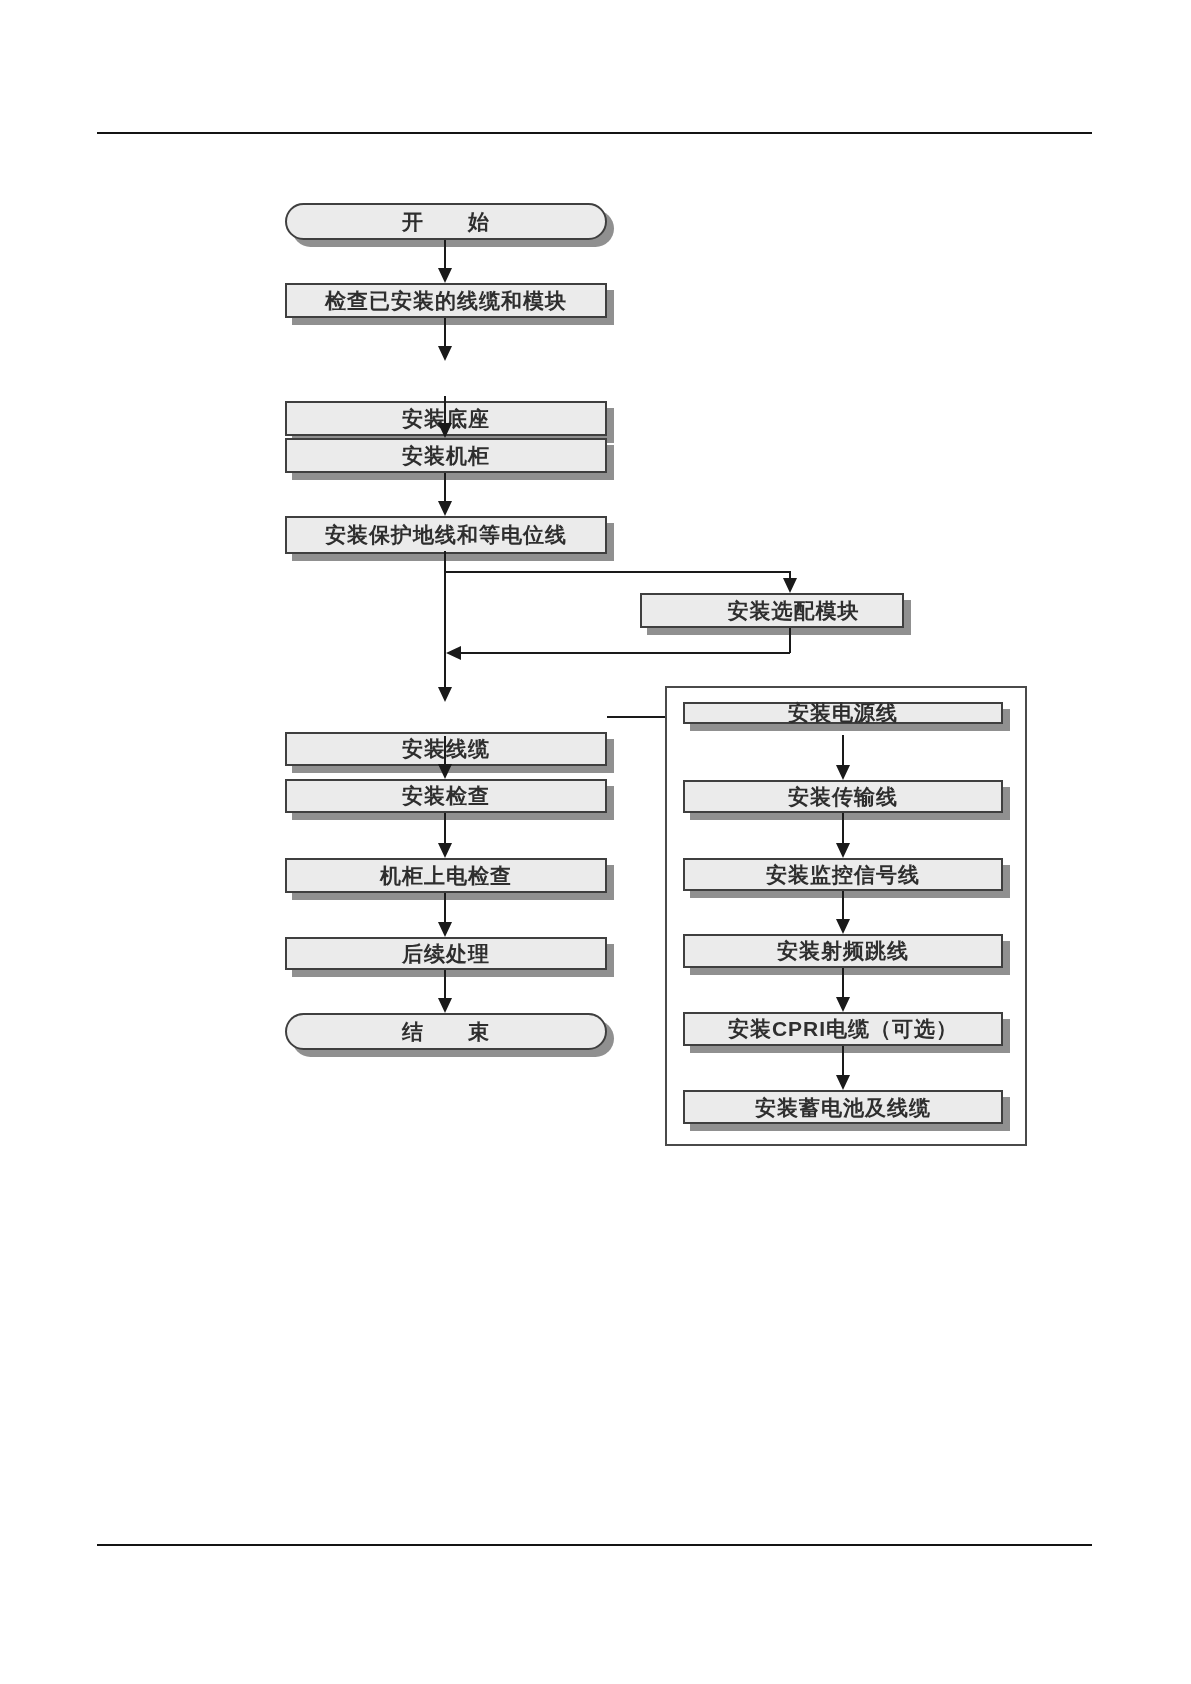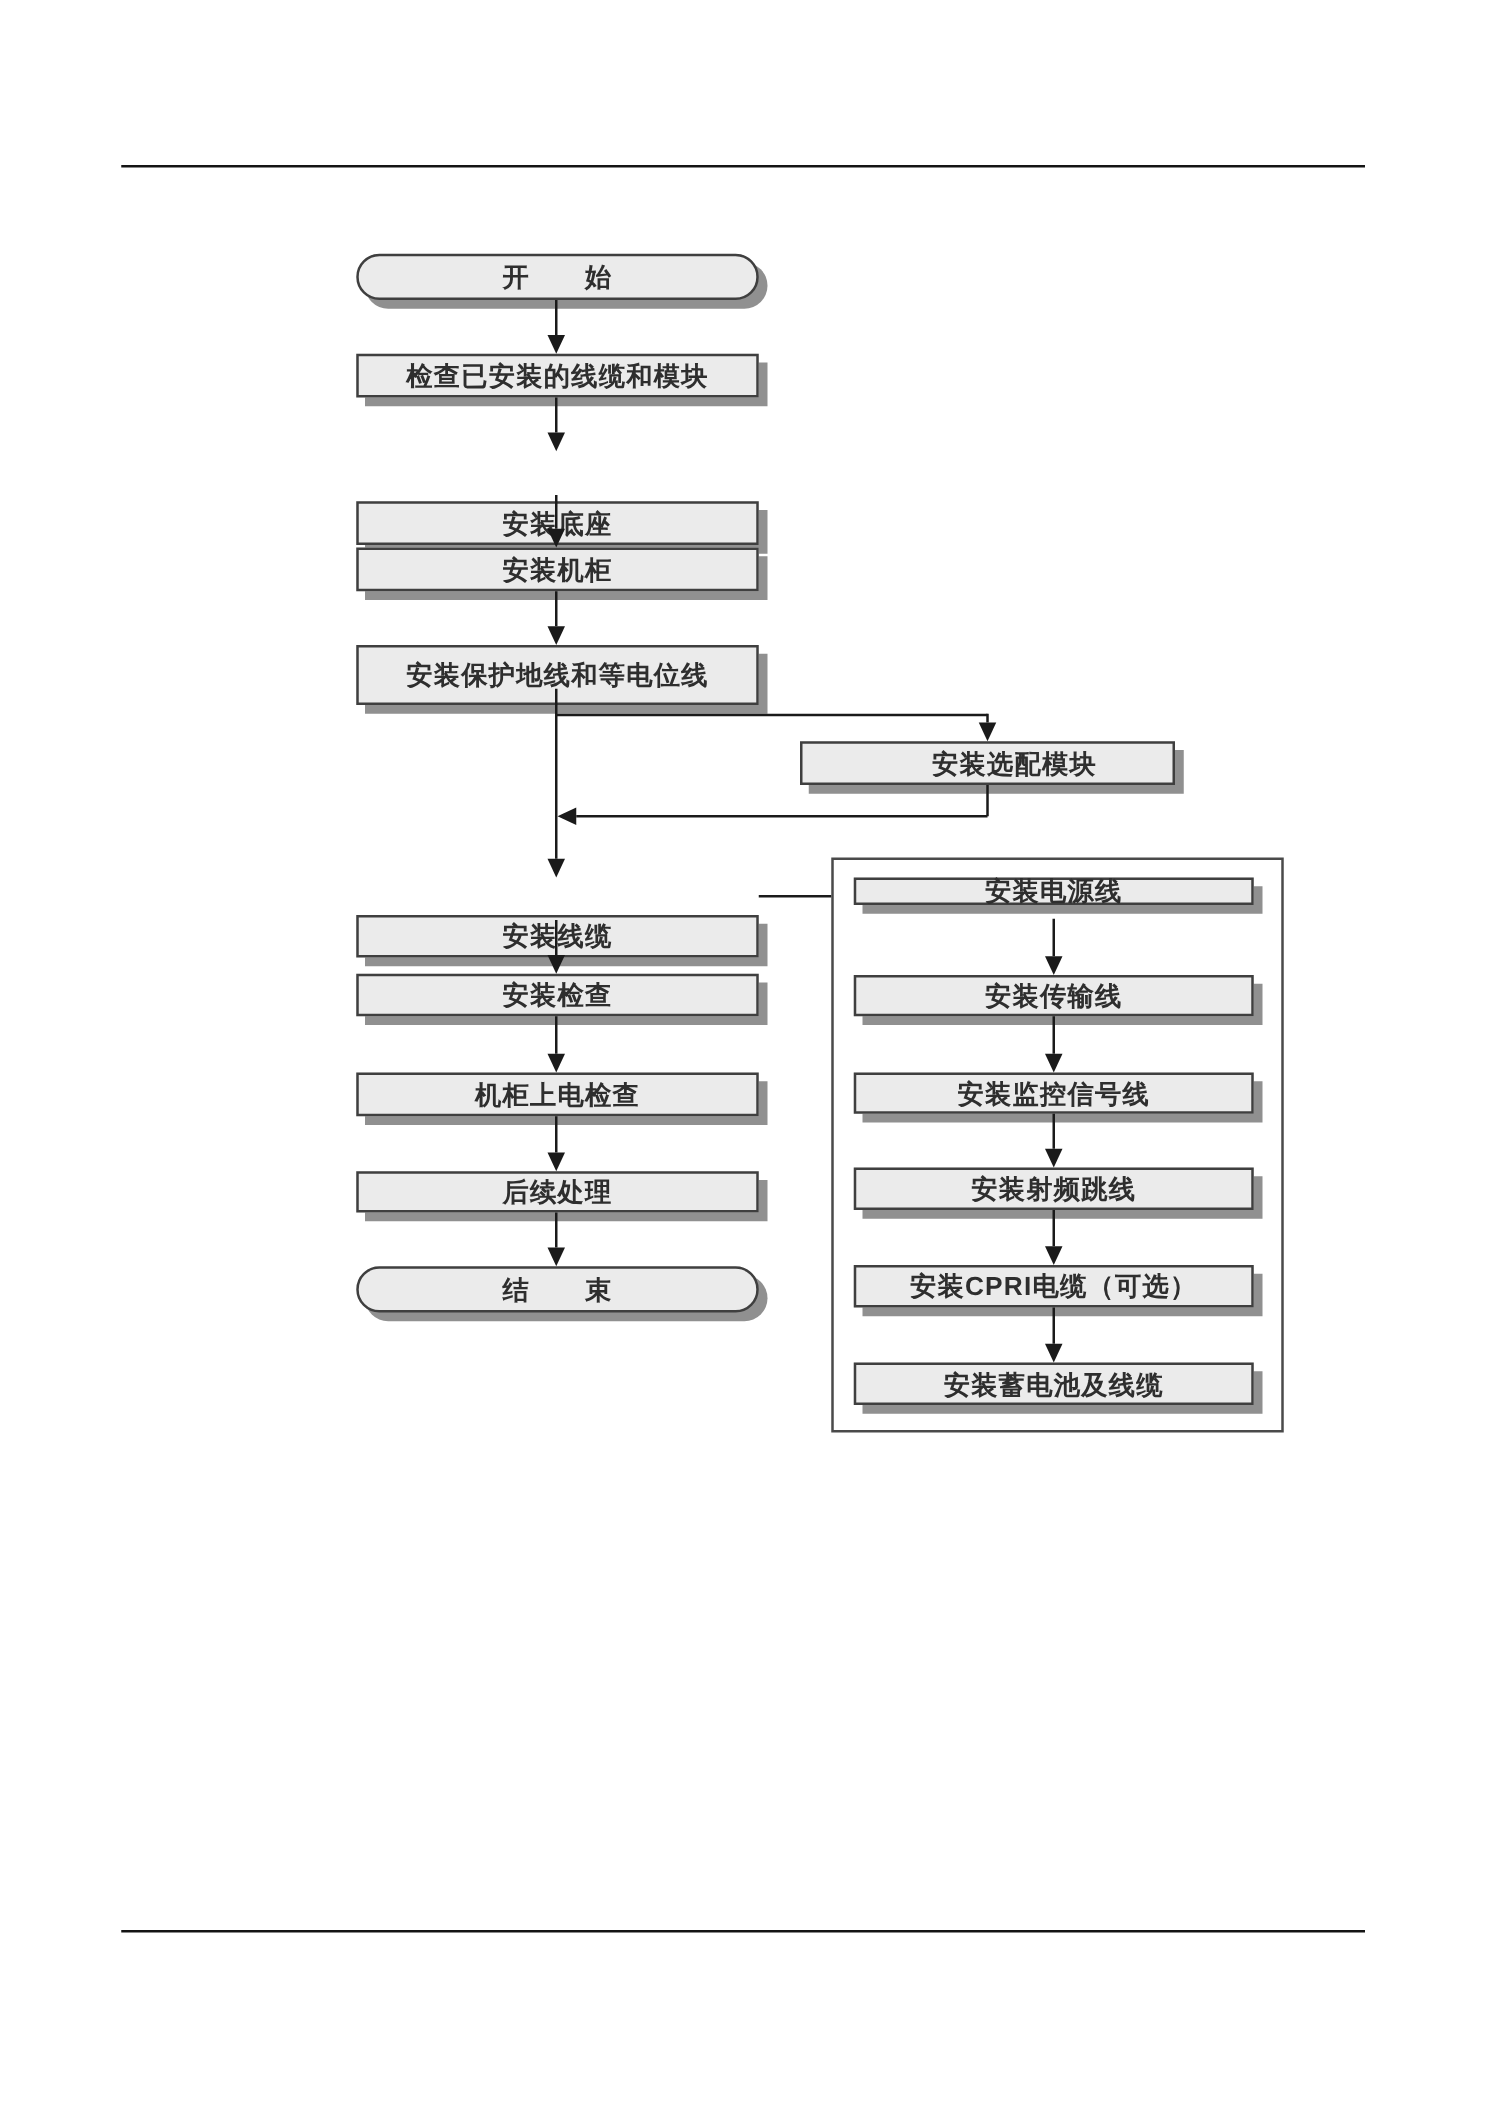--- a/index.html
+++ b/index.html
@@ -52,21 +52,21 @@
   </div>
 
   <div class="node" style="left:285px;top:361px;width:322px;height:35px;margin-top:40px;">
     <span>安装底座</span>
   </div>
 
   <div class="node" style="left:285px;top:438px;width:322px;height:35px;">
     <span>安装机柜</span>
   </div>
 
-  <div class="node" style="left:285px;top:516px;width:322px;height:48px;">
+  <div class="node" style="left:285px;top:516px;width:322px;height:38px;">
     <span>安装保护地线和等电位线</span>
   </div>
 
   <div class="node" style="left:285px;top:732px;width:322px;height:34px;font-family:Liberation Serif, serif;">
     <span>安装线缆</span>
   </div>
 
   <div class="node" style="left:285px;top:779px;width:322px;height:34px;">
     <span>安装检查</span>
   </div>
@@ -76,21 +76,21 @@
   </div>
 
   <div class="node" style="left:285px;top:937px;width:322px;height:33px;">
     <span>后续处理</span>
   </div>
 
   <div class="node terminator" style="left:285px;top:1013px;width:322px;height:37px;">
     <span>结　　束</span>
   </div>
 
-  <div class="node" style="left:640px;top:593px;width:300px;height:35px;padding-left:43px;">
+  <div class="node" style="left:640px;top:593px;width:264px;height:35px;padding-left:43px;">
     <span>安装选配模块</span>
   </div>
 
   <div class="groupframe" style="left:665px;top:686px;width:362px;height:460px;"></div>
 
   <div class="node" style="left:683px;top:702px;width:320px;height:22px;">
     <span>安装电源线</span>
   </div>
 
   <div class="node" style="left:683px;top:858px;width:320px;height:33px;">

